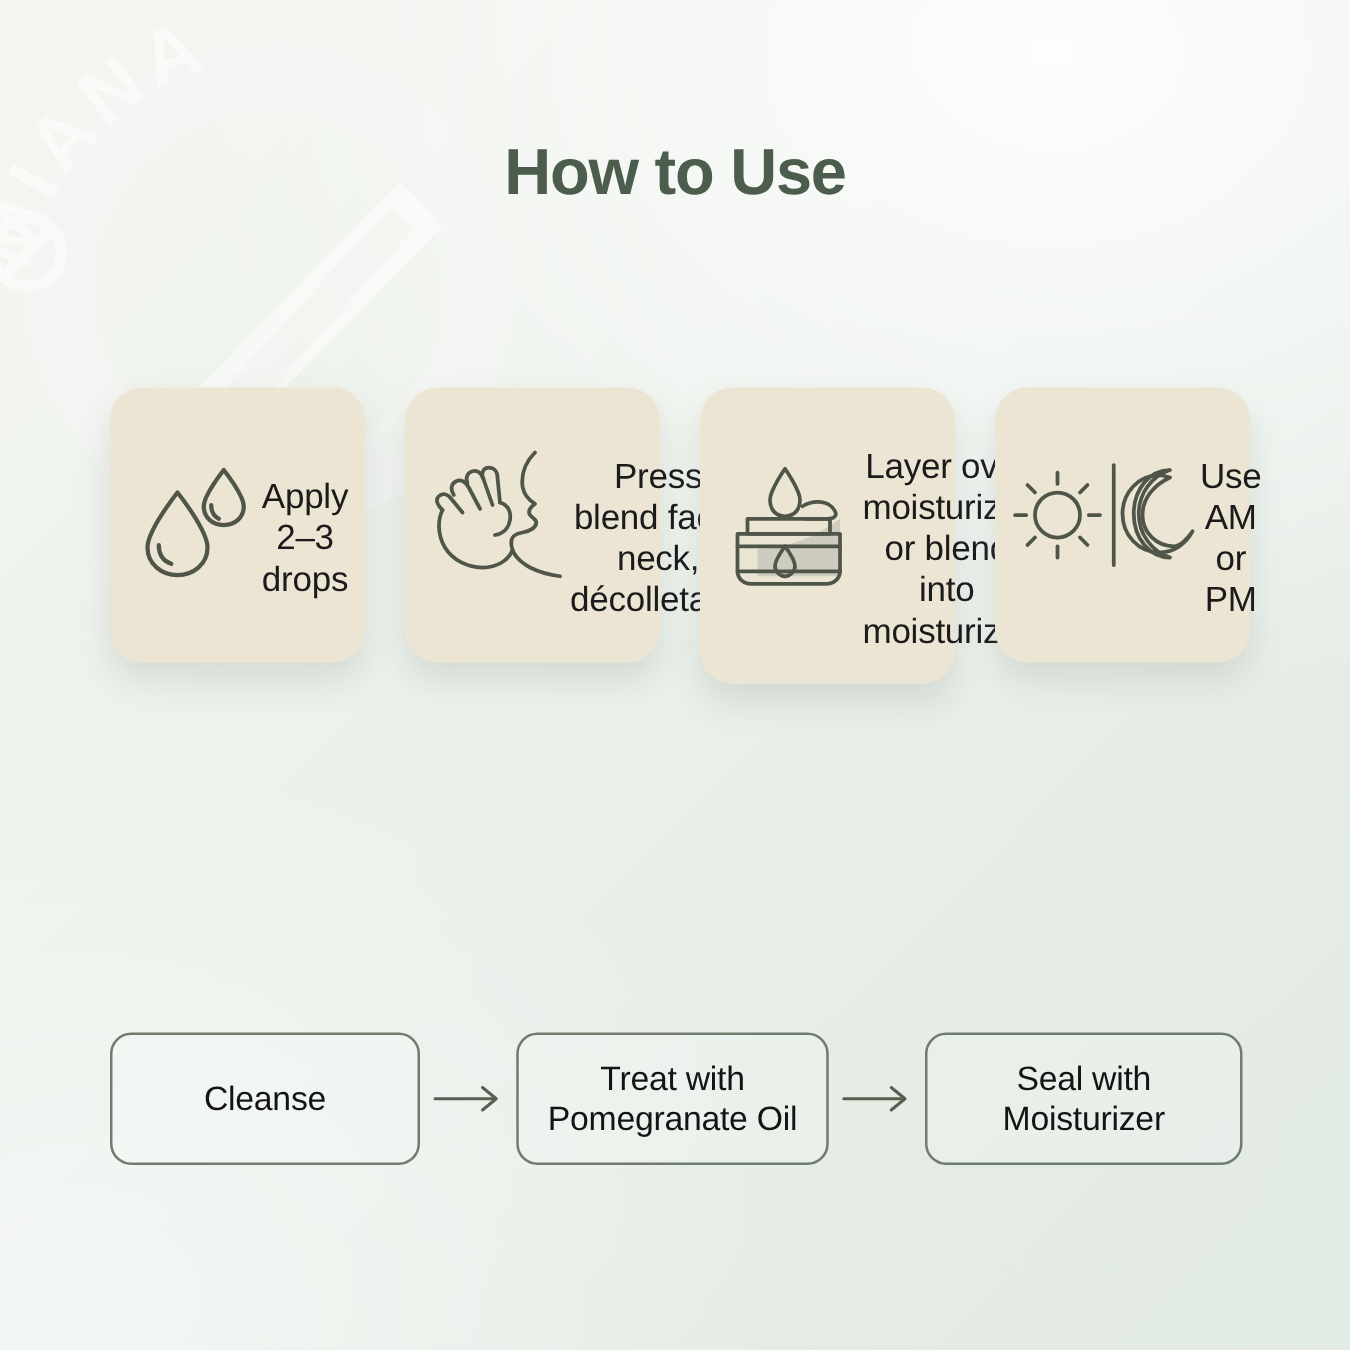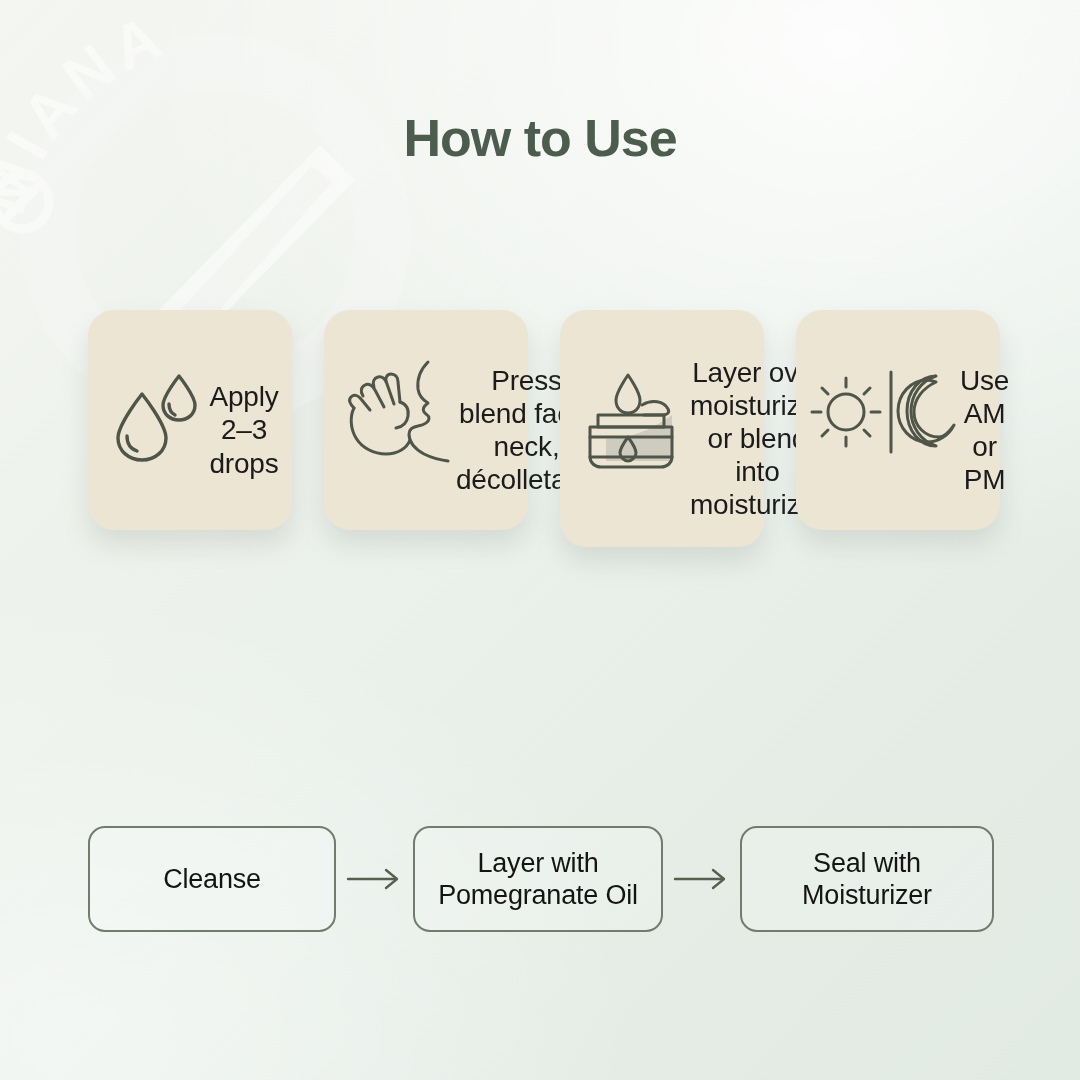--- a/index.html
+++ b/index.html
@@ -245,21 +245,21 @@
     </div>
 
     <div class="arrow">
       <svg width="58" height="22" viewBox="0 0 58 22" fill="none" stroke="#56604f" stroke-width="2.4" stroke-linecap="round" stroke-linejoin="round">
         <line x1="2" y1="11" x2="50" y2="11"></line>
         <polyline points="40,2 51,11 40,20"></polyline>
       </svg>
     </div>
 
     <div class="flow-box b2">
-      <span class="flow-label">Layer with Pomegranate Oil</span>
+      <span class="flow-label">Treat with Pomegranate Oil</span>
     </div>
 
     <div class="arrow">
       <svg width="58" height="22" viewBox="0 0 58 22" fill="none" stroke="#56604f" stroke-width="2.4" stroke-linecap="round" stroke-linejoin="round">
         <line x1="2" y1="11" x2="50" y2="11"></line>
         <polyline points="40,2 51,11 40,20"></polyline>
       </svg>
     </div>
 
     <div class="flow-box b3">

